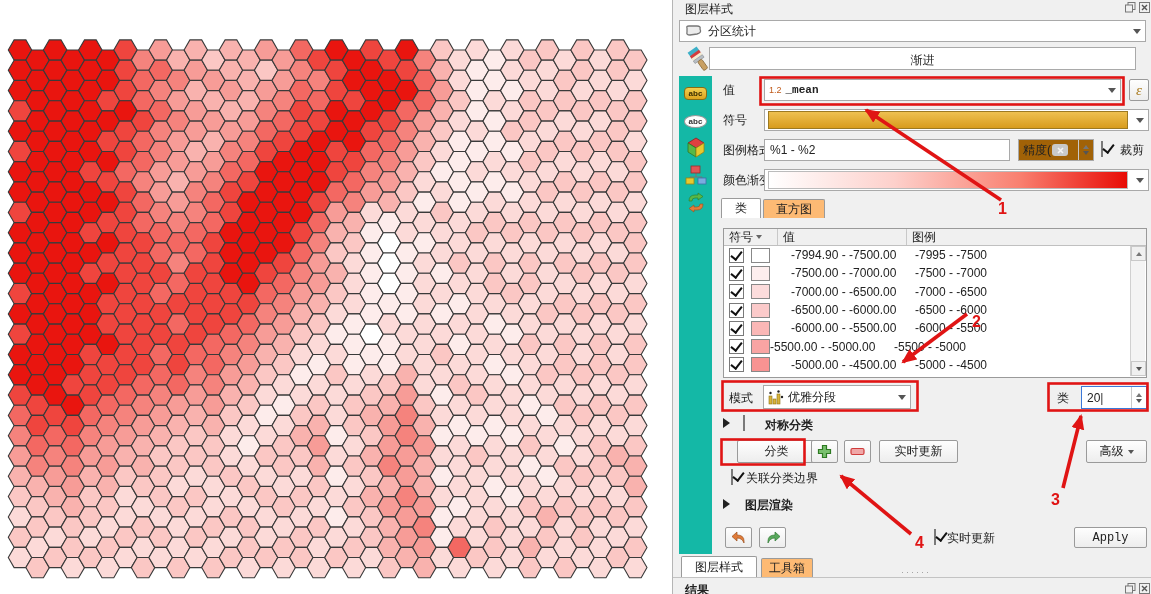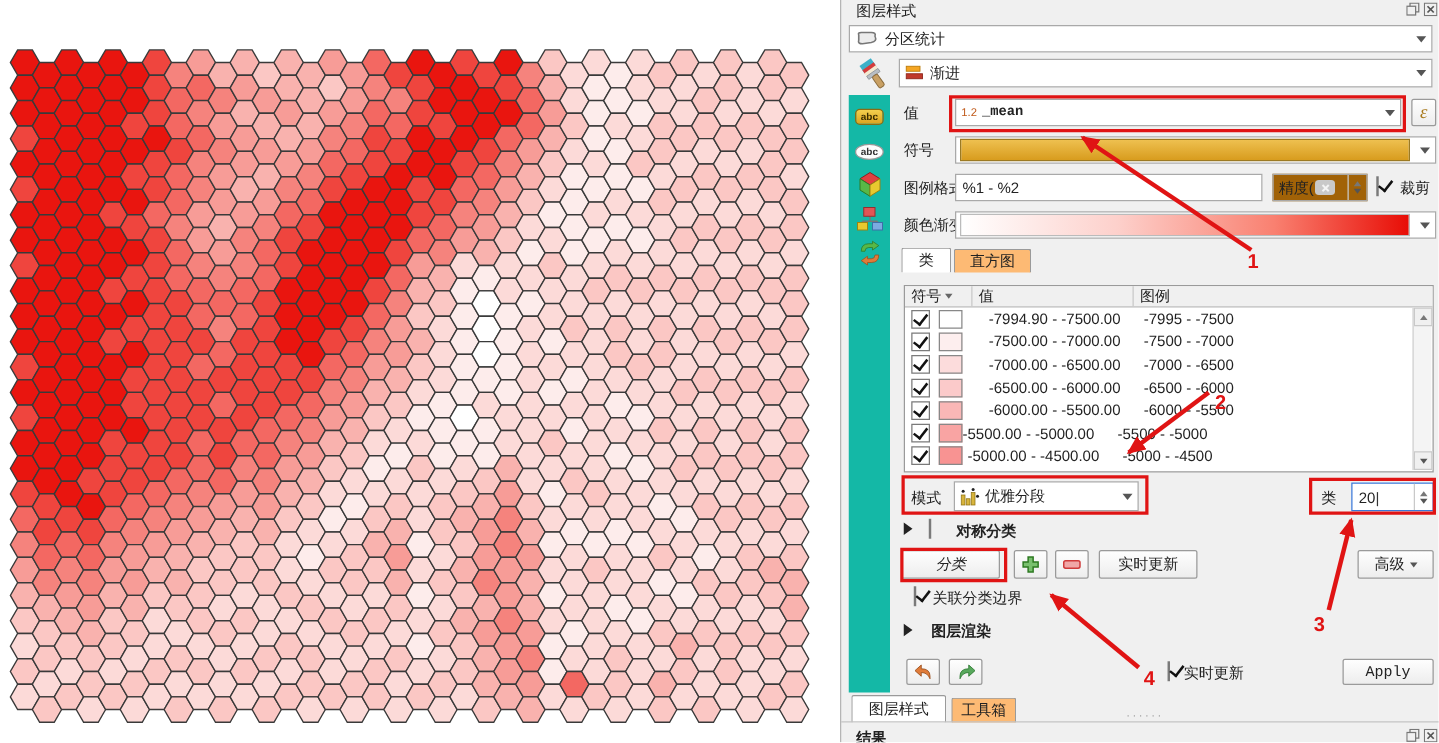--- a/index.html
+++ b/index.html
@@ -1011,21 +1011,21 @@
       <svg width="27" height="27">
           <g transform="rotate(-35 13 13)">
             <rect x="8" y="2" width="11" height="7" fill="#3db0c8"></rect>
             <rect x="8" y="6" width="11" height="4" fill="#d43c3c"></rect>
             <rect x="8" y="9" width="11" height="3" fill="#f3ead2"></rect>
             <rect x="8" y="12" width="11" height="3" fill="#b8bec4" stroke="#8a8f94" stroke-width="0.6"></rect>
             <rect x="11" y="15" width="5" height="11" rx="1.5" fill="#c9a063" stroke="#8c6d3d" stroke-width="0.8"></rect>
           </g>
         </svg>
     </span>
-    <div class="abs combo" style="left:46px;top:47px;width:427px;height:23px;">
+    <div class="abs combo" style="left:36px;top:47px;width:427px;height:23px;flex-direction:column;">
       <svg width="16" height="13">
           <rect x="1" y="1" width="11" height="4" fill="#f5a623" stroke="#b97908" stroke-width="0.7"></rect>
           <rect x="1" y="7" width="13" height="4" fill="#c0392b" stroke="#8d2318" stroke-width="0.7"></rect>
         </svg>
       <span>渐进</span>
       <span class="spacer"></span>
         <span class="darr"></span>
     </div>
 
     
@@ -1160,21 +1160,21 @@
           </div>
           <div class="trow">
             <span class="chk on" style="margin-left: 5px; width: 13px; height: 13px;"></span>
             <span class="swatch" style="background: rgb(249, 164, 163); margin-left: 7px;"></span>
             <span style="width: 120px; white-space: nowrap;">-5500.00 - -5000.00</span>
             <span style="padding-left: 4px; white-space: nowrap;">-5500 - -5000</span>
           </div>
           <div class="trow">
             <span class="chk on" style="margin-left: 5px; width: 13px; height: 13px;"></span>
             <span class="swatch" style="background: rgb(248, 147, 146); margin-left: 7px;"></span>
-            <span style="width: 120px; padding-left: 4px; white-space: nowrap;">-5000.00 - -4500.00</span>
+            <span style="width: 120px; padding-left: 21px; white-space: nowrap;">-5000.00 - -4500.00</span>
             <span style="padding-left: 4px; white-space: nowrap;">-5000 - -4500</span>
           </div>
         </div>
       <div class="sbar" style="top:17px;">
         <span class="sbtn" style="top:0;">
             <span class="uarr"></span>
           </span>
         <span class="sbtn" style="bottom:0;top:auto;">
             <span class="darr" style="border-top-width:4px;border-left-width:3.5px;border-right-width:3.5px;"></span>
           </span>
@@ -1207,21 +1207,21 @@
           <span class="darr" style="border-top-width:4px;border-left-width:3.5px;border-right-width:3.5px;"></span>
         </span>
     </div>
 
     
     <span class="abs expander" style="left:50px;top:418px;"></span>
     <span class="abs chk" style="left:68px;top:416px;"></span>
     <div class="abs lbl bold" style="left:92px;top:417px;">对称分类</div>
 
     
-    <div class="abs btn" style="left:48px;top:440px;width:79px;height:23px;font-style:italic;">分类</div>
+    <div class="abs btn" style="left:64px;top:440px;width:79px;height:23px;">分类</div>
     <div class="abs btn" style="left:138px;top:440px;width:27px;height:23px;">
         <svg width="15" height="15">
           <path d="M5.5 1.5 h4 v4 h4 v4 h-4 v4 h-4 v-4 h-4 v-4 h4 z" fill="#79c06e" stroke="#2e7a22" stroke-width="1.2"></path>
         </svg>
       </div>
     <div class="abs btn" style="left:171px;top:440px;width:27px;height:23px;">
         <svg width="15" height="9">
           <rect x="1" y="1.5" width="13" height="6" rx="1.5" fill="#f0a7a7" stroke="#cf3b3b" stroke-width="1.2"></rect>
         </svg>
       </div>

